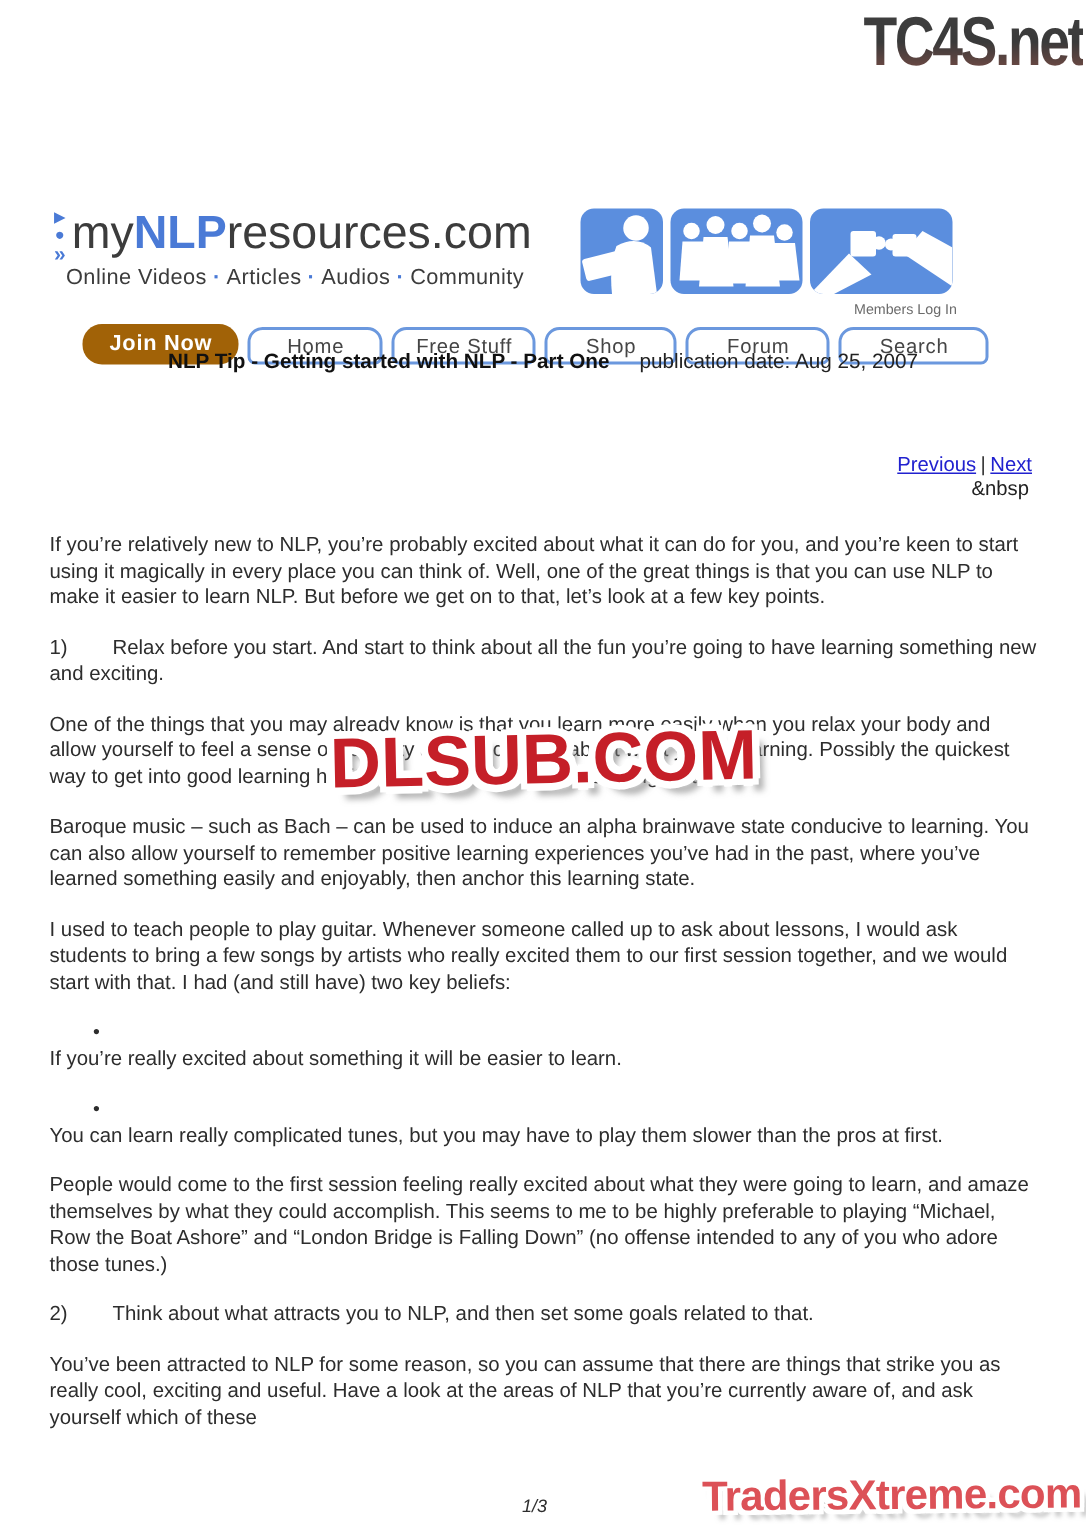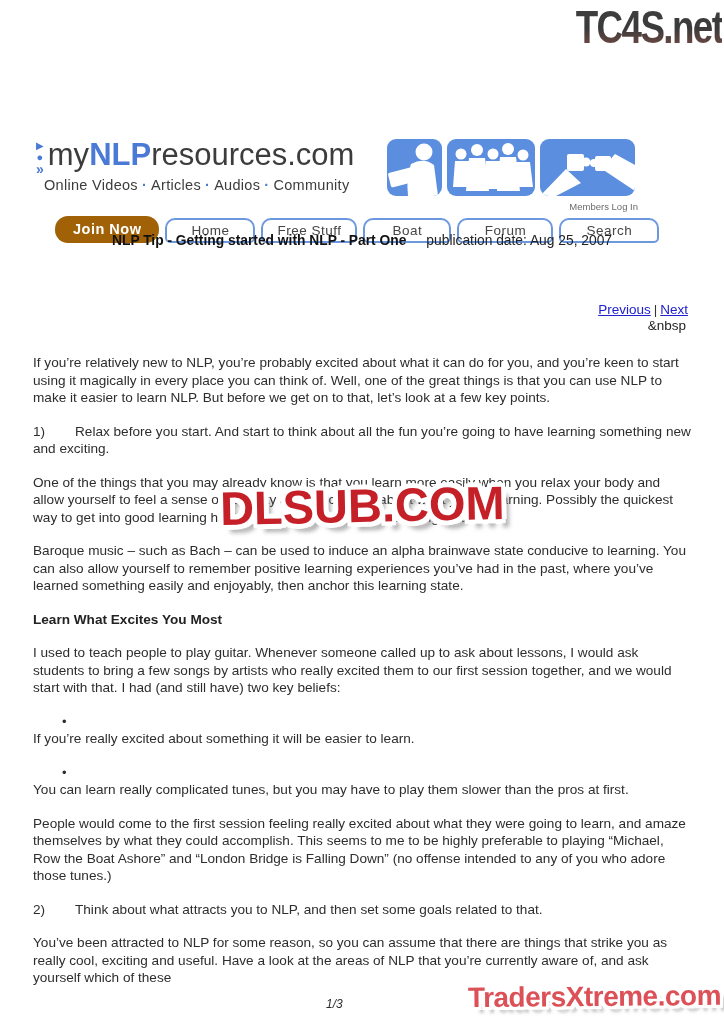--- a/index.html
+++ b/index.html
@@ -59,21 +59,21 @@
   .dlsub{position:absolute;top:478px;left:220px;font-size:47px;font-weight:bold;color:#c51f28;
          transform:rotate(-1.2deg);letter-spacing:0;
          text-shadow:-4px -4px 0 #fff,4px -4px 0 #fff,-4px 4px 0 #fff,4px 4px 0 #fff,
                      -5px 0 0 #fff,5px 0 0 #fff,0 -5px 0 #fff,0 5px 0 #fff,
                      7px 8px 4px rgba(120,120,120,0.6);}
   .traders{position:absolute;top:981px;right:3px;font-size:28px;font-weight:bold;color:#dc5157;
            letter-spacing:-0.5px;transform:rotate(-0.5deg);
            text-shadow:-3px -3px 0 #fff,3px -3px 0 #fff,-3px 3px 0 #fff,3px 3px 0 #fff,
                        -3px 0 0 #fff,3px 0 0 #fff,0 -3px 0 #fff,0 3px 0 #fff,
                        5px 6px 3px rgba(150,150,150,0.55);}
-  .pagenum{position:absolute;top:997px;left:326px;font-size:12px;font-style:italic;color:#2d2d2d;}
+  .pagenum{position:absolute;top:997px;left:348px;font-size:12px;font-style:italic;color:#2d2d2d;}
 </style>
 </head>
 <body>
 
 <div class="page">
 
   <div class="tc4s">TC4S.net</div>
 
   <div class="logo-wrap">
     <div class="logo-row">
@@ -126,42 +126,41 @@
         </g>
       </svg>
     </div>
   </div>
   <div class="members">Members Log In</div>
 
   <div class="navbar">
     <div class="join">Join Now</div>
     <div class="tab w1">Home</div>
     <div class="tab w2">Free Stuff</div>
-    <div class="tab w3">Boat</div>
+    <div class="tab w3">Shop</div>
     <div class="tab w4">Forum</div>
     <div class="tab w5">Search</div>
   </div>
 
   <div class="title-line">
     <span class="title-bold">NLP Tip - Getting started with NLP - Part One</span><span class="pub">publication date: Aug 25, 2007</span>
   </div>
 
   <div class="pager">
     <div>
       <a>Previous</a><span class="sep-bar">|</span><a>Next</a>
     </div>
     <div class="nbsp-line">&amp;nbsp</div>
   </div>
 
   <div class="content">
     <p>If you’re relatively new to NLP, you’re probably excited about what it can do for you, and you’re keen to start using it magically in every place you can think of. Well, one of the great things is that you can use NLP to make it easier to learn NLP. But before we get on to that, let’s look at a few key points.</p>
     <p><span class="num">1)</span><span>Relax before you start. And start to think about all the fun you’re going to have learning something new and exciting.</span></p>
     <p>One of the things that you may already know is that you learn more easily when you relax your body and allow yourself to feel a sense of curiosity and anticipation about what you’re learning. Possibly the quickest way to get into good learning habits is to develop a relaxed learning state.</p>
     <p>Baroque music – such as Bach – can be used to induce an alpha brainwave state conducive to learning. You can also allow yourself to remember positive learning experiences you’ve had in the past, where you’ve learned something easily and enjoyably, then anchor this learning state.</p>
-    <p class="hd">Learn What Excites You Most</p>
     <p>I used to teach people to play guitar. Whenever someone called up to ask about lessons, I would ask students to bring a few songs by artists who really excited them to our first session together, and we would start with that. I had (and still have) two key beliefs:</p>
     <div class="bullet-dot">•</div>
     <p class="bullet-text">If you’re really excited about something it will be easier to learn.</p>
     <div class="bullet-dot">•</div>
     <p class="bullet-text">You can learn really complicated tunes, but you may have to play them slower than the pros at first.</p>
     <p>People would come to the first session feeling really excited about what they were going to learn, and amaze themselves by what they could accomplish. This seems to me to be highly preferable to playing “Michael, Row the Boat Ashore” and “London Bridge is Falling Down” (no offense intended to any of you who adore those tunes.)</p>
     <p><span class="num">2)</span><span>Think about what attracts you to NLP, and then set some goals related to that.</span></p>
     <p>You’ve been attracted to NLP for some reason, so you can assume that there are things that strike you as really cool, exciting and useful. Have a look at the areas of NLP that you’re currently aware of, and ask yourself which of these</p>
   </div>
 

